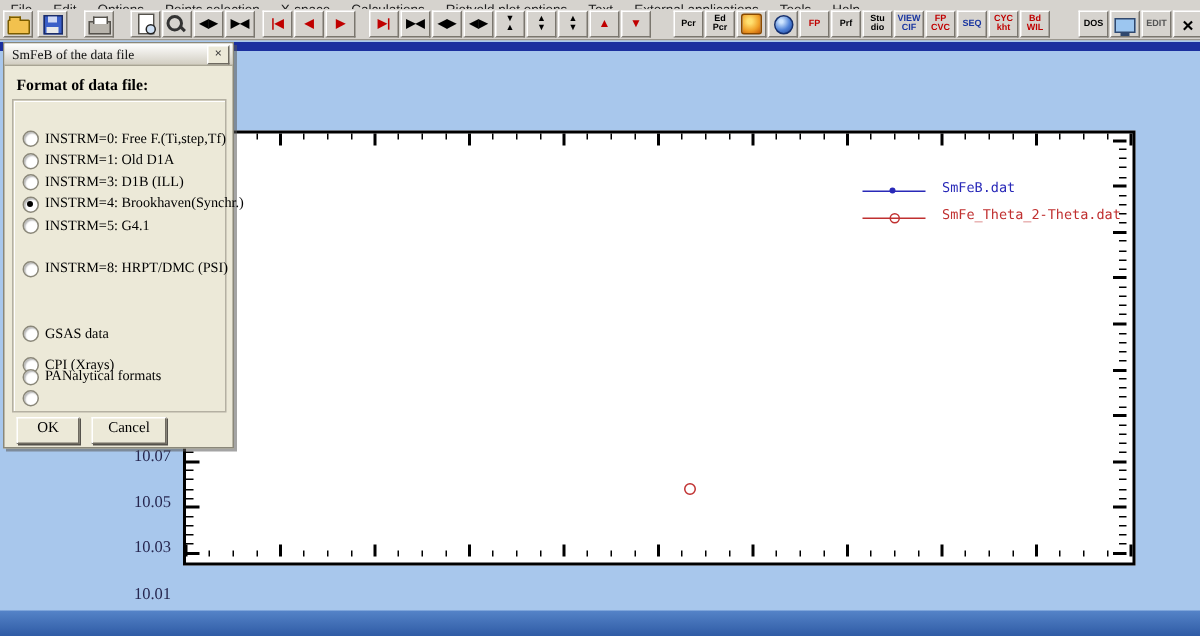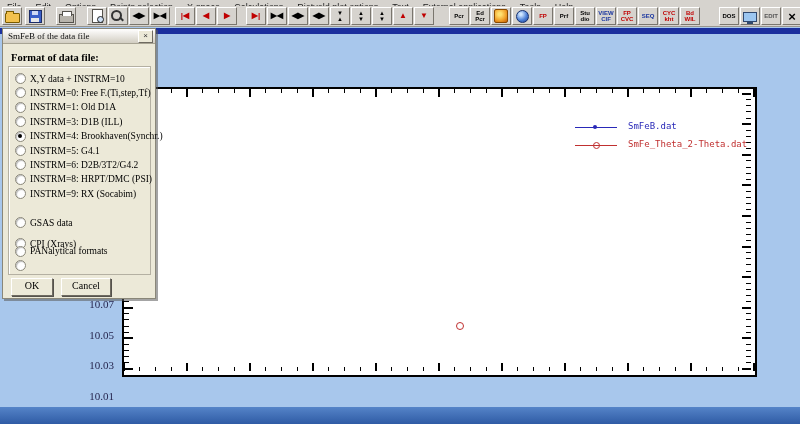--- a/index.html
+++ b/index.html
@@ -425,55 +425,43 @@
     <div id="bottom-band"></div>
   </div>
 
   <div id="dialog">
     <div id="dlg-title">
       <span id="dlg-title-text">SmFeB of the data file</span>
       <div id="dlg-close">×</div>
     </div>
     <div id="dlg-header">Format of data file:</div>
     <div id="dlg-group">
-        <div class="radio-row" style="top: 5px;">
-          <span class="radio"></span>
-          <span class="radio-label">X,Y data + INSTRM=10</span>
-        </div>
         <div class="radio-row" style="top: 19.4px;">
           <span class="radio"></span>
           <span class="radio-label">INSTRM=0: Free F.(Ti,step,Tf)</span>
         </div>
         <div class="radio-row" style="top: 33.8px; align-items: center;">
           <span class="radio"></span>
           <span class="radio-label">INSTRM=1: Old D1A</span>
         </div>
         <div class="radio-row" style="top: 48.2px;">
           <span class="radio"></span>
           <span class="radio-label">INSTRM=3: D1B (ILL)</span>
         </div>
         <div class="radio-row" style="top: 62.6px;">
           <span class="radio sel"></span>
           <span class="radio-label">INSTRM=4: Brookhaven(Synchr.)</span>
         </div>
         <div class="radio-row" style="top: 77px;">
           <span class="radio"></span>
           <span class="radio-label">INSTRM=5: G4.1</span>
         </div>
-        <div class="radio-row" style="top: 91.4px;">
-          <span class="radio"></span>
-          <span class="radio-label">INSTRM=6: D2B/3T2/G4.2</span>
-        </div>
         <div class="radio-row" style="top: 105.8px;">
           <span class="radio"></span>
           <span class="radio-label">INSTRM=8: HRPT/DMC (PSI)</span>
-        </div>
-        <div class="radio-row" style="top: 120.2px;">
-          <span class="radio"></span>
-          <span class="radio-label">INSTRM=9: RX (Socabim)</span>
         </div>
         <div class="radio-row" style="top: 149px;">
           <span class="radio"></span>
           <span class="radio-label">GSAS data</span>
         </div>
         <div class="radio-row" style="top: 170px;">
           <span class="radio"></span>
           <span class="radio-label">CPI (Xrays)</span>
         </div>
         <div class="radio-row" style="top: 177.8px;">

